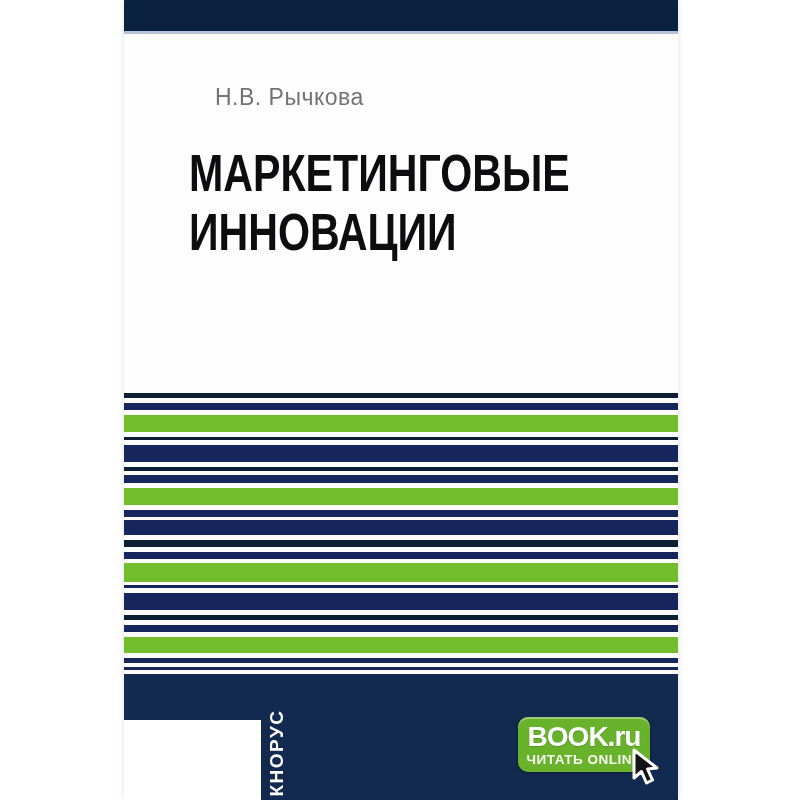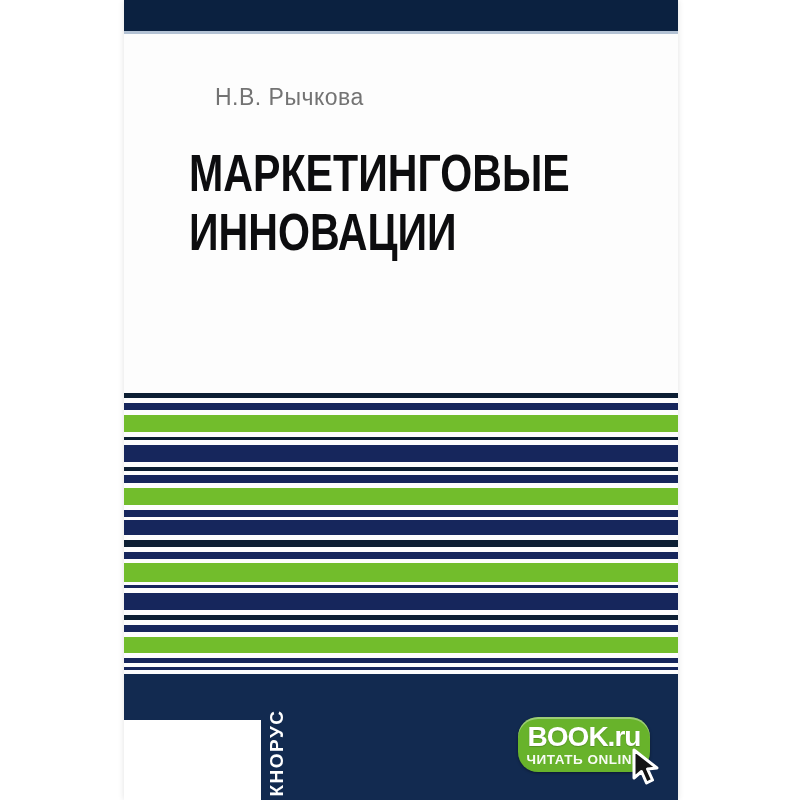--- a/index.html
+++ b/index.html
@@ -100,21 +100,21 @@
     text-align: center;
     line-height: 26px;
   }
   .badge {
     position: absolute;
     left: 394px;
     top: 43px;
     width: 132px;
     height: 55px;
     background: #68b32b;
-    border-radius: 20px;
+    border-radius: 10px;
     box-shadow: inset 0 2px 0 rgba(255,255,255,0.35), 0 1px 3px rgba(0,0,0,0.4);
     text-align: center;
     color: #ffffff;
   }
   .badge-title {
     margin-top: 5px;
     font-size: 28px;
     font-weight: bold;
     line-height: 30px;
     letter-spacing: -1px;

